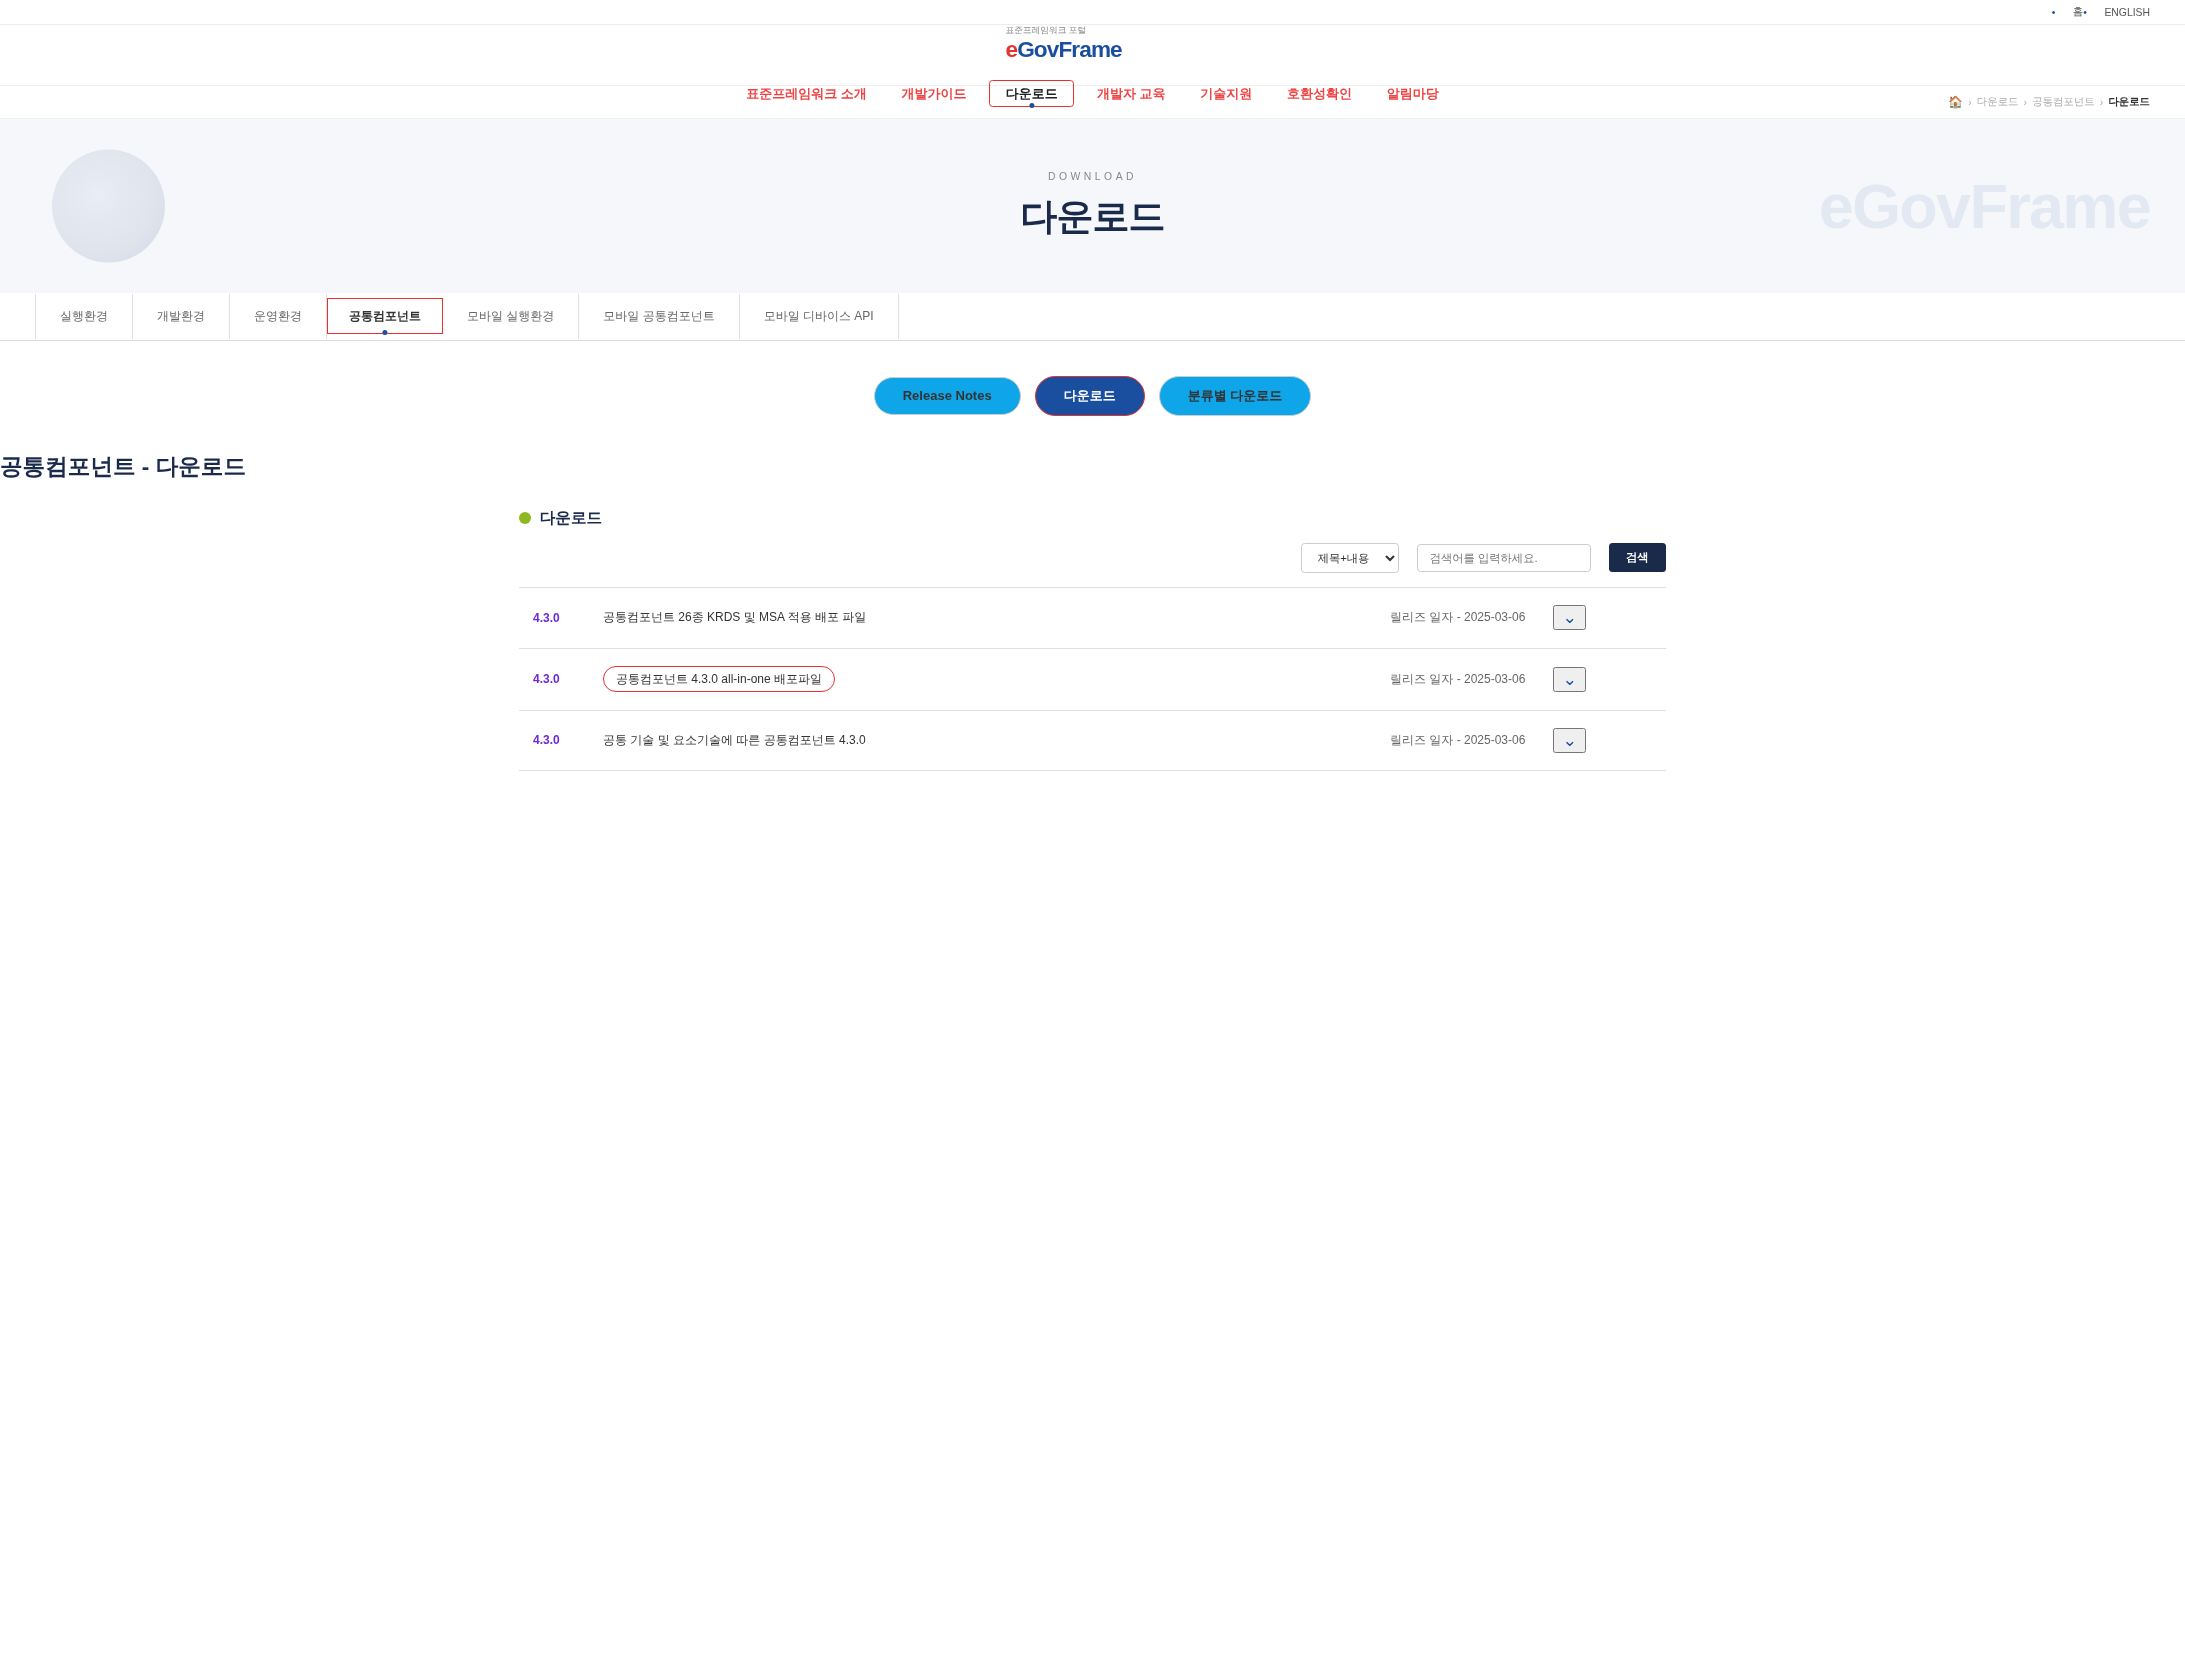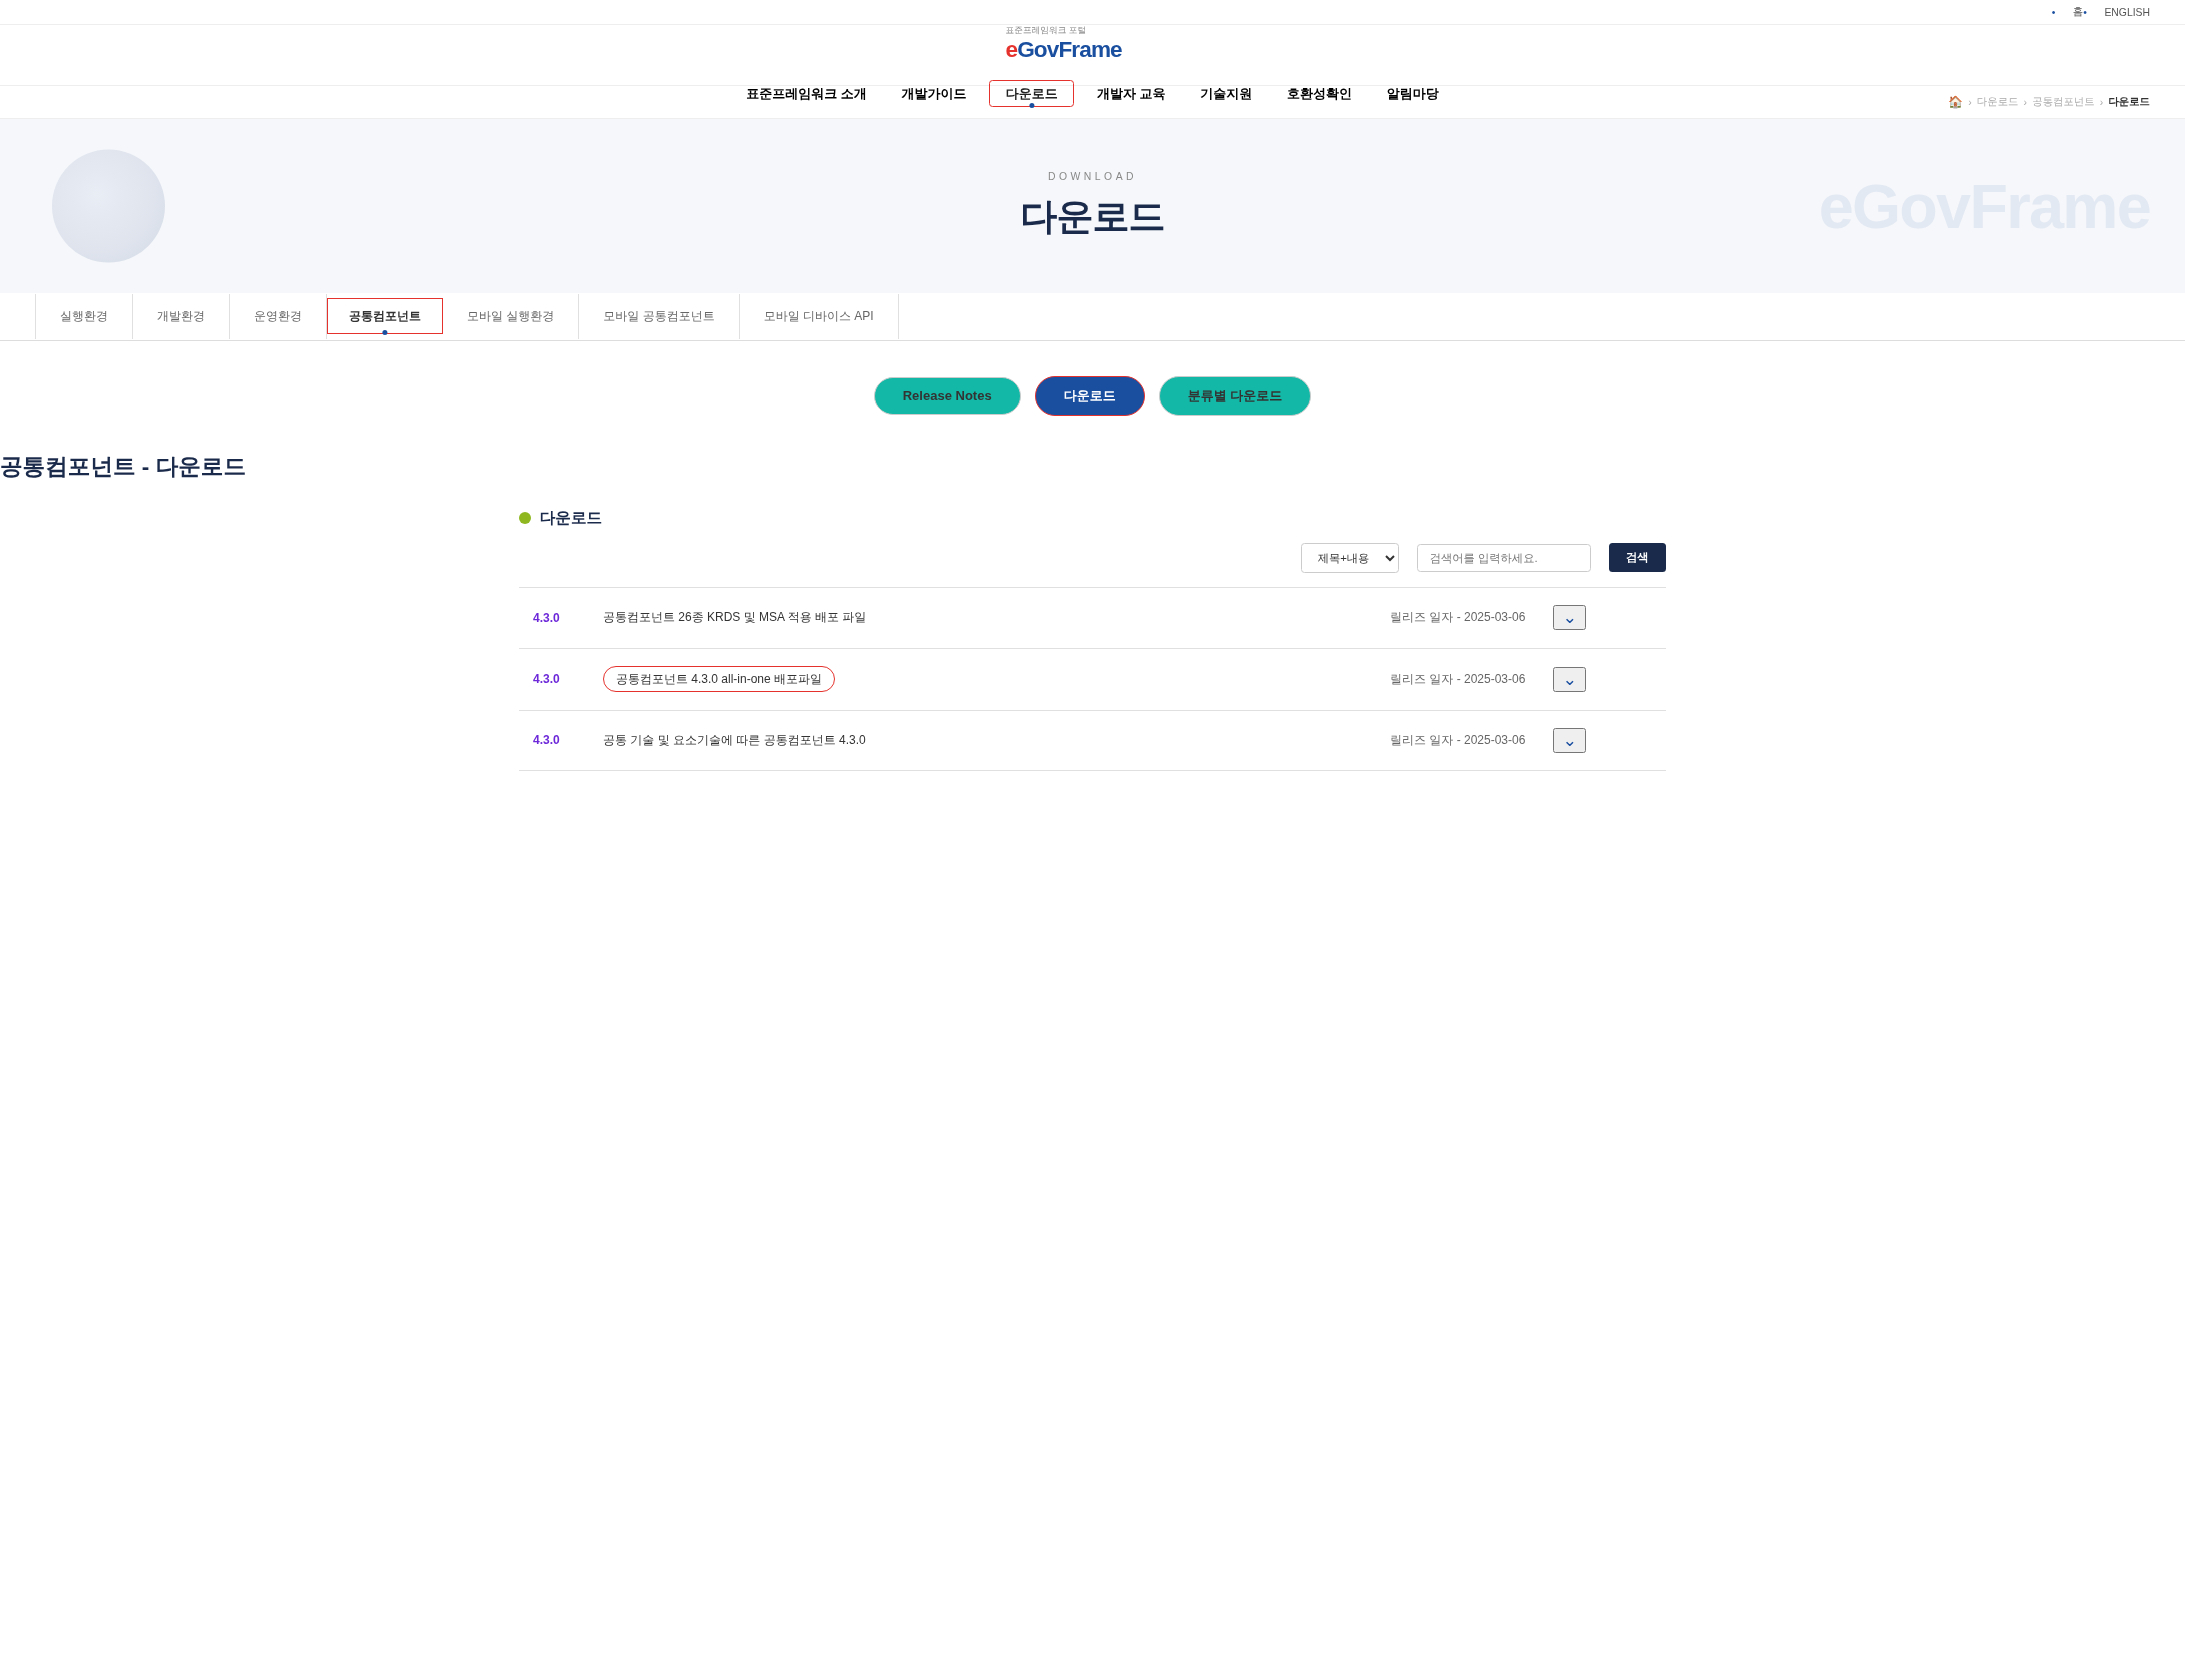--- a/index.html
+++ b/index.html
@@ -39,21 +39,21 @@
     .logo-main { font-size: 22.6px; font-weight: 900; letter-spacing: -0.9px; }
     .logo-main span.e { color: #e5322d; }
     .logo-main span.gov { color: #1a4fa0; }
     .logo-main span.frame { color: #1a4fa0; }
 
     .main-nav { display: flex; align-items: center; flex: 1; gap: 0; }
     .nav-item {
       padding: 0 17.4px;
       font-size: 13px;
       font-weight: 600;
-      color: #000000;
+      color: #ef4444;
       cursor: pointer;
       height: 61px;
       display: flex;
       align-items: center;
       position: relative;
       white-space: nowrap;
     }
     .nav-item.active { color: #1a4fa0; }
     .nav-item.active::after {
       content: '';
@@ -198,21 +198,21 @@
       border: 1.3px solid #ccc;
       background: #fff;
       color: #333;
     }
     .sub-tab-btn.active {
       background: #1a4fa0;
       color: #fff;
       border: 1.7px solid #e5322d;
     }
     .sub-tab-btn.outlined {
-      background: #14b8a6;
+      background: #0ea5e9;
       color: #333;
       border: 1.3px solid #ccc;
     }
 
     
     .section-title {
       font-size: 22.6px;
       font-weight: 700;
       color: #1a2a4a;
       padding: 8.7px 0 26px;

